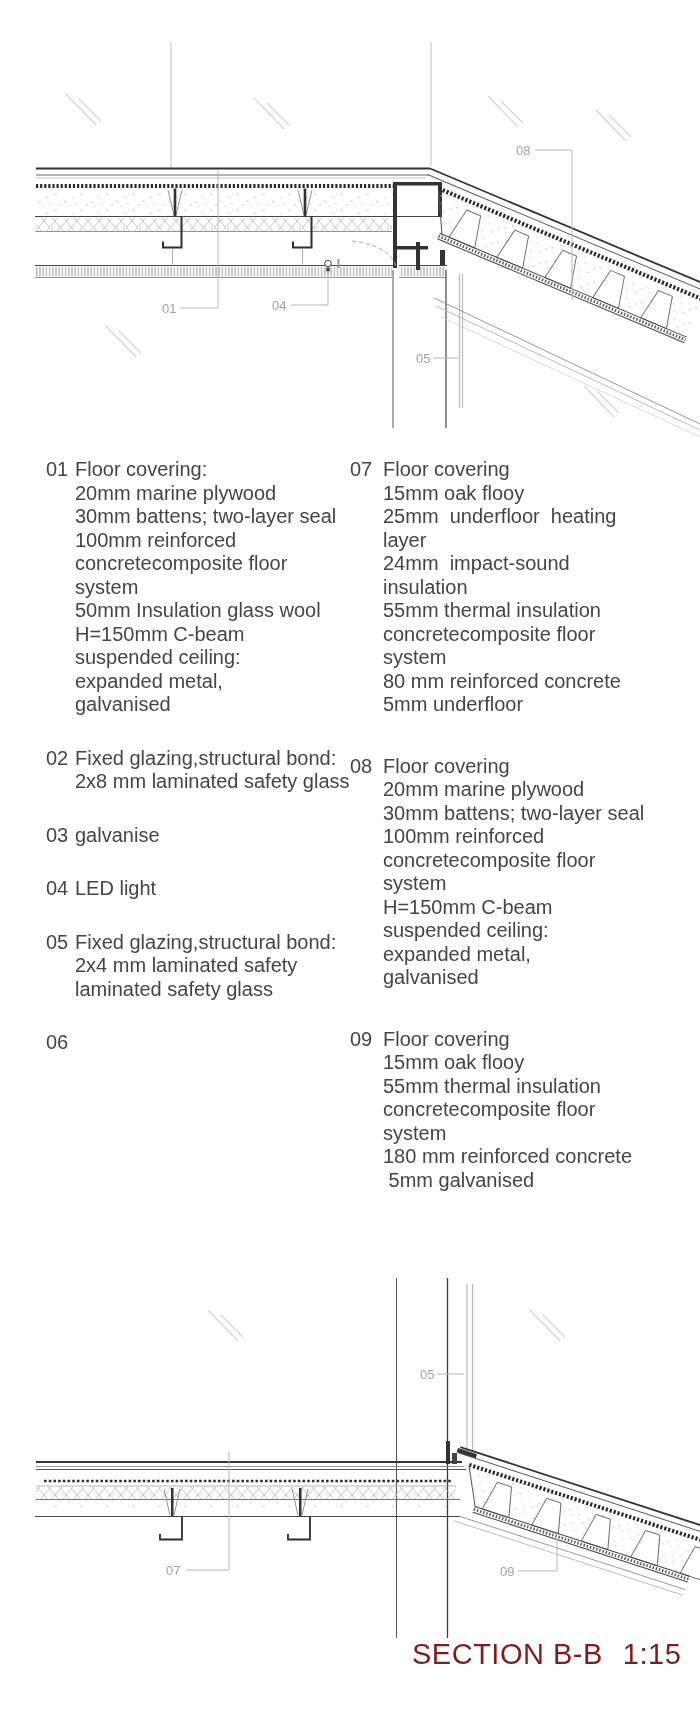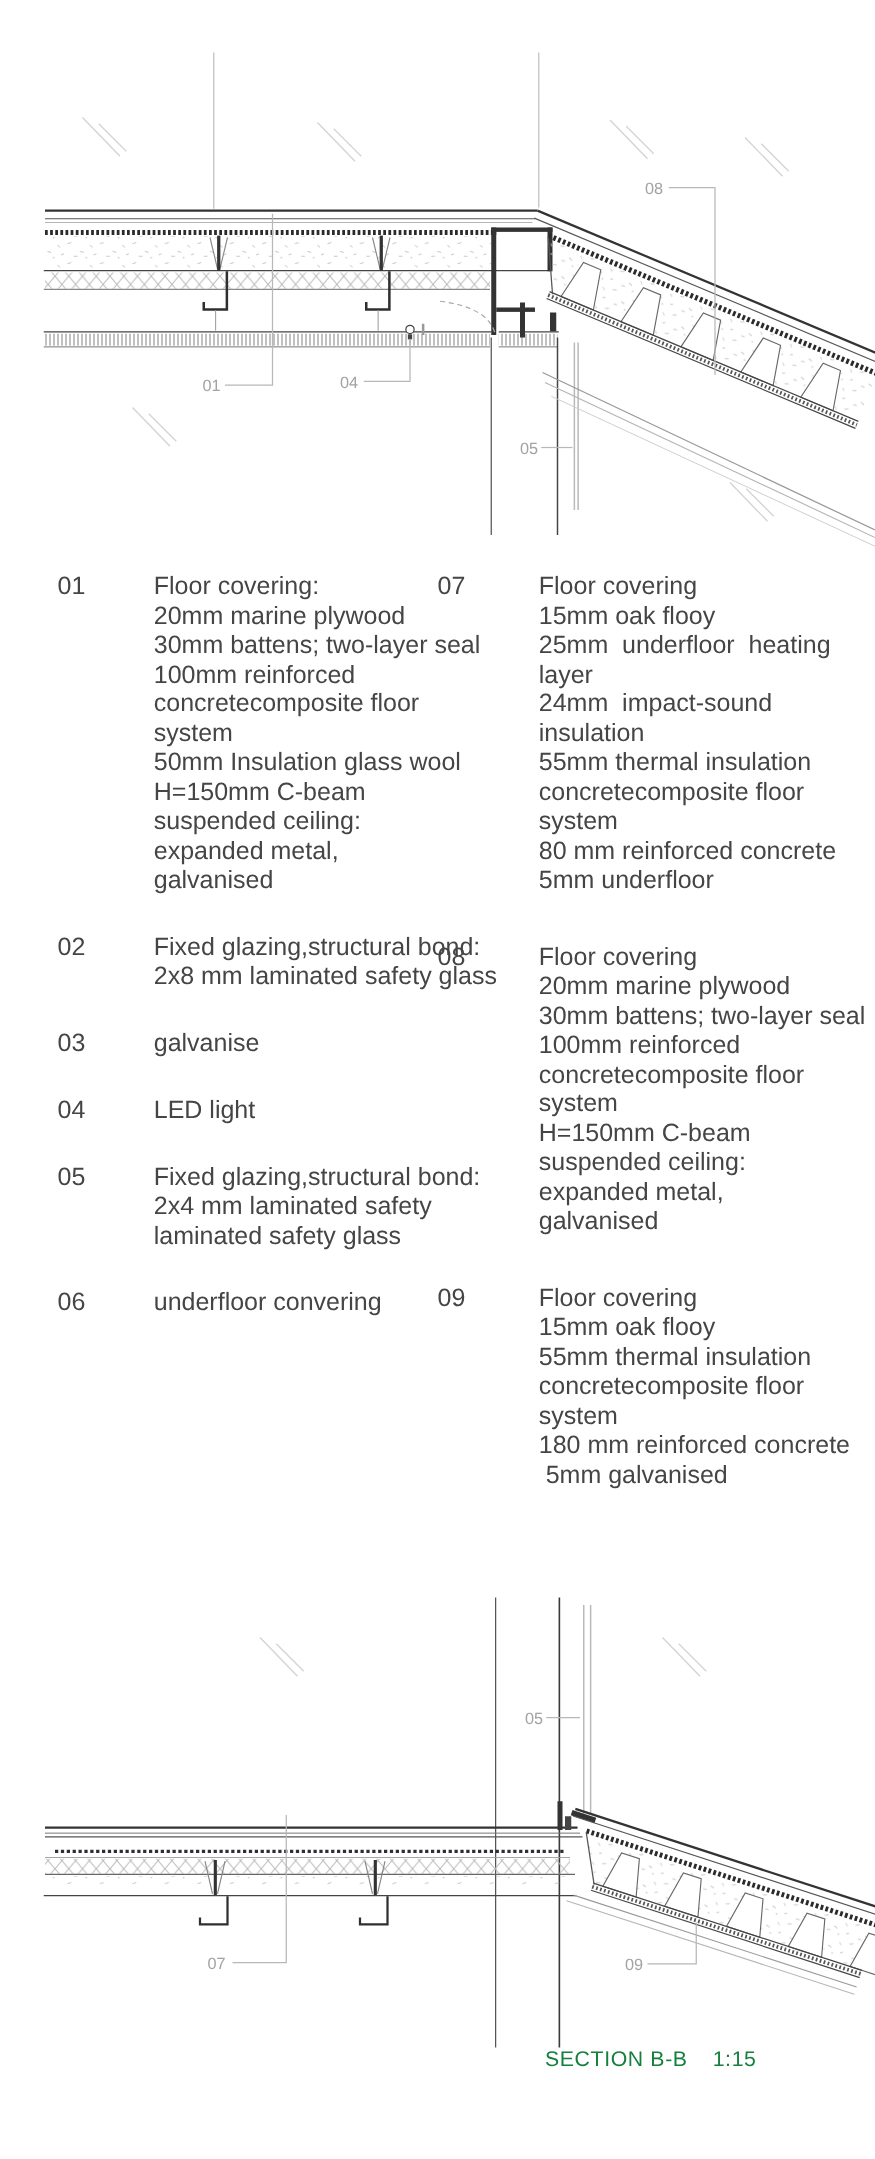--- a/index.html
+++ b/index.html
@@ -10,25 +10,25 @@
   
   .legend-col{position:absolute;top:458px;z-index:2;color:#454545;
               font-size:20px;line-height:23.5px;font-weight:400;}
   .legend-col.left{left:46px;width:296px;}
   .legend-col.right{left:350px;width:336px;}
   .leg-item{display:flex;align-items:flex-start;}
   .legend-col.left  .leg-item{margin-bottom:30px;}
   .legend-col.right .leg-item{margin-bottom:38px;}
   .leg-num{flex:0 0 29px;}
   .legend-col.right .leg-num{flex:0 0 33px;}
-  .leg-lines{flex:1 1 auto;margin-left:48px;}
+  .leg-lines{flex:1 1 auto;}
   .leg-line{white-space:pre;}
   
-  #drawing-title{position:absolute;left:436px;top:1638px;z-index:2;
-                 color:#15803d;font-size:17px;letter-spacing:0.5px;white-space:nowrap;}
+  #drawing-title{position:absolute;left:412px;top:1638px;z-index:2;
+                 color:#7f1d1d;font-size:29px;letter-spacing:0.5px;white-space:nowrap;}
   #drawing-title .gap{display:inline-block;width:20px;}
 </style>
 </head>
 <body>
 
 <svg id="drawing-svg" width="700" height="1727" viewBox="0 0 700 1727" xmlns="http://www.w3.org/2000/svg">
   <defs>
 
     <pattern id="stip" width="26" height="16" patternUnits="userSpaceOnUse">
       <path d="M2 3l3 -1 M12 9l3 1 M20 4l2 2 M7 13l3 0 M23 12l2 -1" stroke="#c9c9c9" stroke-width="0.8" fill="none"></path>
@@ -253,21 +253,20 @@
       <span class="leg-num">05</span>
       <div class="leg-lines">
         <div class="leg-line">Fixed glazing,structural bond:</div>
         <div class="leg-line">2x4 mm laminated safety</div>
         <div class="leg-line">laminated safety glass</div>
       </div>
     </div>
     <div class="leg-item">
       <span class="leg-num">06</span>
       <div class="leg-lines">
-        <div class="leg-line">underfloor convering</div>
       </div>
     </div>
   </div>
 <div class="legend-col right">
     <div class="leg-item">
       <span class="leg-num">07</span>
       <div class="leg-lines">
         <div class="leg-line">Floor covering</div>
         <div class="leg-line">15mm oak flooy</div>
         <div class="leg-line">25mm  underfloor  heating</div>

